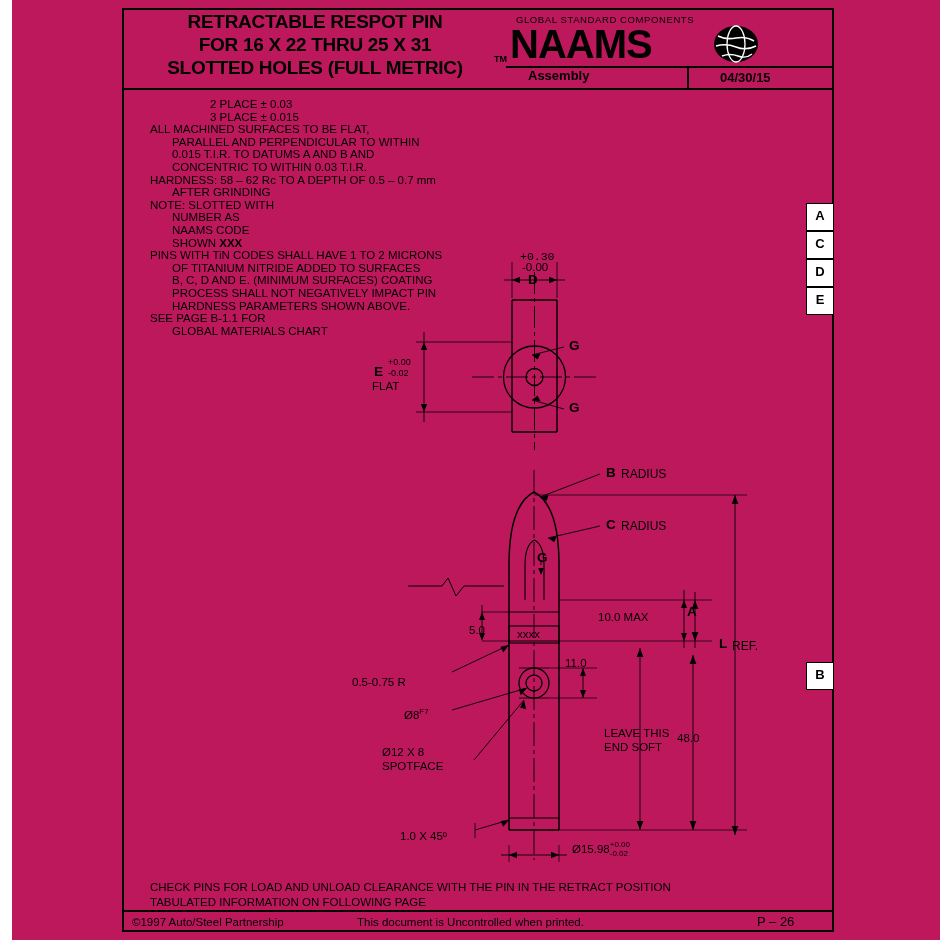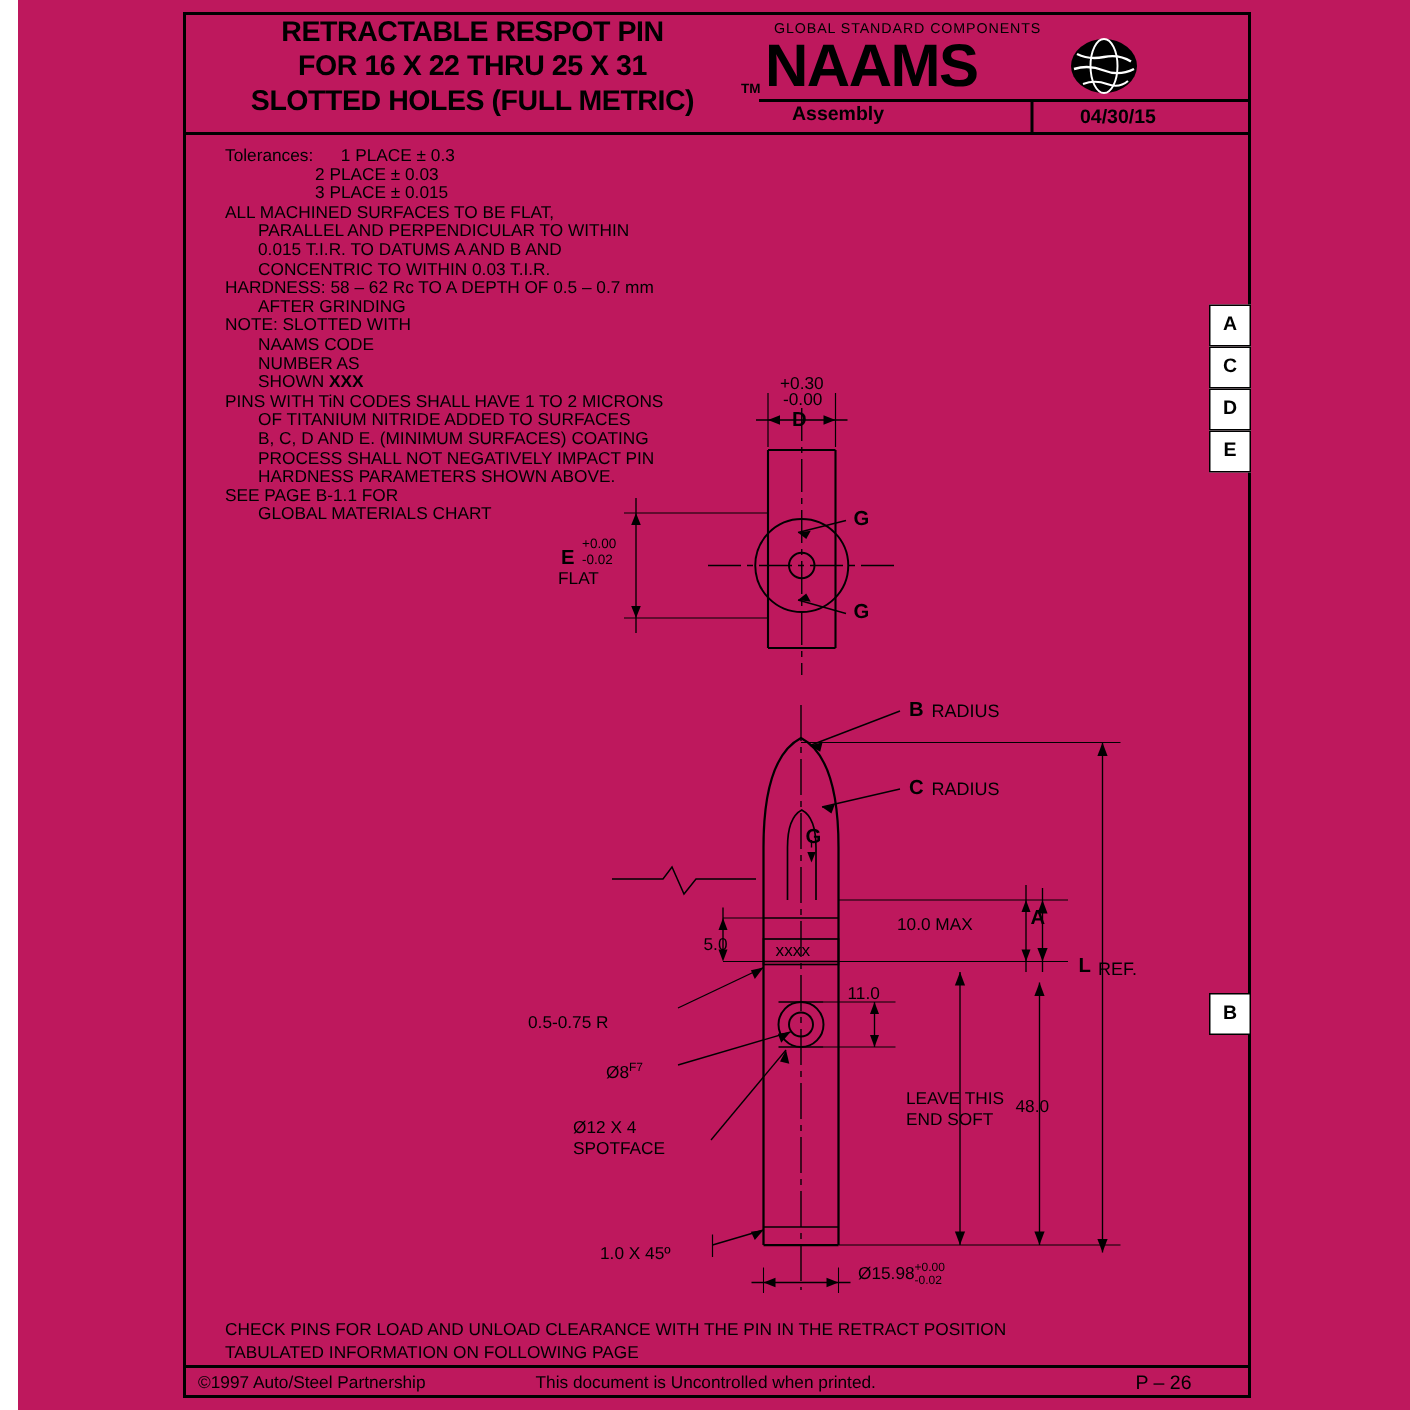--- a/index.html
+++ b/index.html
@@ -69,34 +69,31 @@
         <path d="M18 32 q8 -3 16 0 q8 3 14 -2" stroke="#fff" stroke-width="1.4" fill="none"></path>
         <ellipse cx="32" cy="20" rx="9" ry="18" stroke="#fff" stroke-width="1.3" fill="none"></ellipse>
       </svg>
     </div>
     <div class="tb-sep-h"></div>
     <div class="tb-v"></div>
   </div>
   <div class="tb-bottom"></div>
 
   <div class="notes">
-    <div><span>Tolerances:</span>
-      <span style="display:inline-block;width:12px"></span>
-      <span>1 PLACE ± 0.3</span></div>
     <div class="ind2"><span>2 PLACE ± 0.03</span></div>
     <div class="ind2"><span>3 PLACE ± 0.015</span></div>
     <div><span>ALL MACHINED SURFACES TO BE FLAT,</span></div>
     <div class="ind1"><span>PARALLEL AND PERPENDICULAR TO WITHIN</span></div>
     <div class="ind1"><span>0.015 T.I.R. TO DATUMS A AND B AND</span></div>
     <div class="ind1"><span>CONCENTRIC TO WITHIN 0.03 T.I.R.</span></div>
     <div><span>HARDNESS: 58 – 62 Rc TO A DEPTH OF 0.5 – 0.7 mm</span></div>
     <div class="ind1"><span>AFTER GRINDING</span></div>
     <div><span>NOTE: SLOTTED WITH</span></div>
+    <div class="ind1"><span>NUMBER AS</span></div>
     <div class="ind1"><span>NAAMS CODE</span></div>
-    <div class="ind1"><span>NUMBER AS</span></div>
     <div class="ind1"><span>SHOWN </span><b>XXX</b></div>
     <div><span>PINS WITH TiN CODES SHALL HAVE 1 TO 2 MICRONS</span></div>
     <div class="ind1"><span>OF TITANIUM NITRIDE ADDED TO SURFACES</span></div>
     <div class="ind1"><span>B, C, D AND E. (MINIMUM SURFACES) COATING</span></div>
     <div class="ind1"><span>PROCESS SHALL NOT NEGATIVELY IMPACT PIN</span></div>
     <div class="ind1"><span>HARDNESS PARAMETERS SHOWN ABOVE.</span></div>
     <div><span>SEE PAGE B-1.1 FOR</span></div>
     <div class="ind1"><span>GLOBAL MATERIALS CHART</span></div>
   </div>
 
@@ -213,21 +210,21 @@
       <path d="M515 688 l-8.4 1.2 l2.2 6.0 z" fill="#000" stroke="none"></path>
 
       <path d="M462 760 L512 700" stroke-width="0.9"></path>
       <path d="M512 700 l-4.0 7.6 l6.2 1.6 z" fill="#000" stroke="none"></path>
 
       <path d="M529 565 L529 560" stroke-width="0.9"></path>
       <path d="M529 575 l-2.8 -7 l5.6 0 z" fill="#000" stroke="none"></path>
     </g>
   </svg>
 
-  <div class="dim-txt" style="left:508px;top:250px;">+0.30</div>
+  <div class="dim-txt" style="left:508px;top:250px;font-family:Liberation Mono, monospace;">+0.30</div>
   <div class="dim-txt" style="left:510px;top:261px;">-0.00</div>
   <div class="dim-bold" style="left:516px;top:272px;">D</div>
   <div class="dim-bold" style="left:557px;top:338px;">G</div>
   <div class="dim-bold" style="left:557px;top:400px;">G</div>
   <div class="dim-bold" style="left:362px;top:364px;">E</div>
   <div class="dim-txt" style="left:376px;top:357px;font-size:9px;">+0.00</div>
   <div class="dim-txt" style="left:376px;top:368px;font-size:9px;">-0.02</div>
   <div class="dim-txt" style="left:360px;top:380px;">FLAT</div>
 
   <div class="dim-bold" style="left:594px;top:465px;">B</div>
@@ -239,21 +236,21 @@
   <div class="dim-txt" style="left:457px;top:624px;">5.0</div>
   <div class="dim-txt" style="left:505px;top:628px;">xxxx</div>
   <div class="dim-txt" style="left:586px;top:611px;">10.0 MAX</div>
   <div class="dim-bold" style="left:675px;top:604px;">A</div>
   <div class="dim-bold" style="left:707px;top:636px;">L</div>
   <div class="lbl" style="left:720px;top:639px;">REF.</div>
 
   <div class="dim-txt" style="left:553px;top:657px;">11.0</div>
   <div class="dim-txt" style="left:340px;top:676px;">0.5-0.75 R</div>
   <div class="dim-txt" style="left:392px;top:707px;"><span>Ø8</span><span class="sup">F7</span></div>
-  <div class="dim-txt" style="left:370px;top:746px;">Ø12 X 4</div>
+  <div class="dim-txt" style="left:370px;top:746px;">Ø12 X 8</div>
   <div class="dim-txt" style="left:370px;top:760px;">SPOTFACE</div>
 
   <div class="dim-txt" style="left:665px;top:732px;">48.0</div>
   <div class="dim-txt" style="left:592px;top:727px;">LEAVE THIS</div>
   <div class="dim-txt" style="left:592px;top:741px;">END SOFT</div>
 
   <div class="dim-txt" style="left:388px;top:830px;">1.0 X 45º</div>
   <div class="dim-txt" style="left:560px;top:841px;">
     <span>Ø15.98</span><span class="stack"><span style="display:block">+0.00</span><span style="display:block">-0.02</span></span>
   </div>

